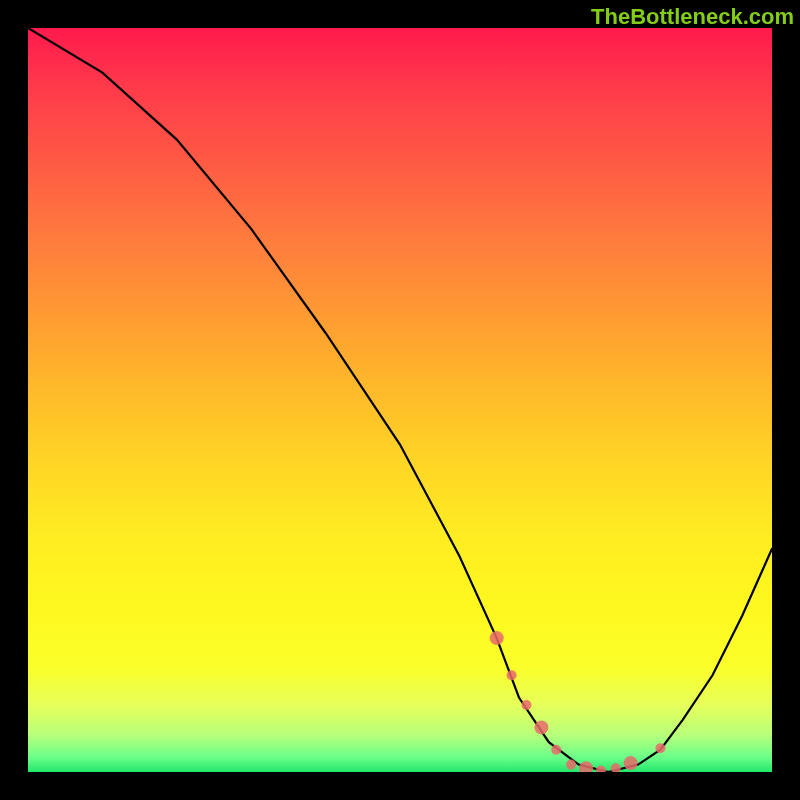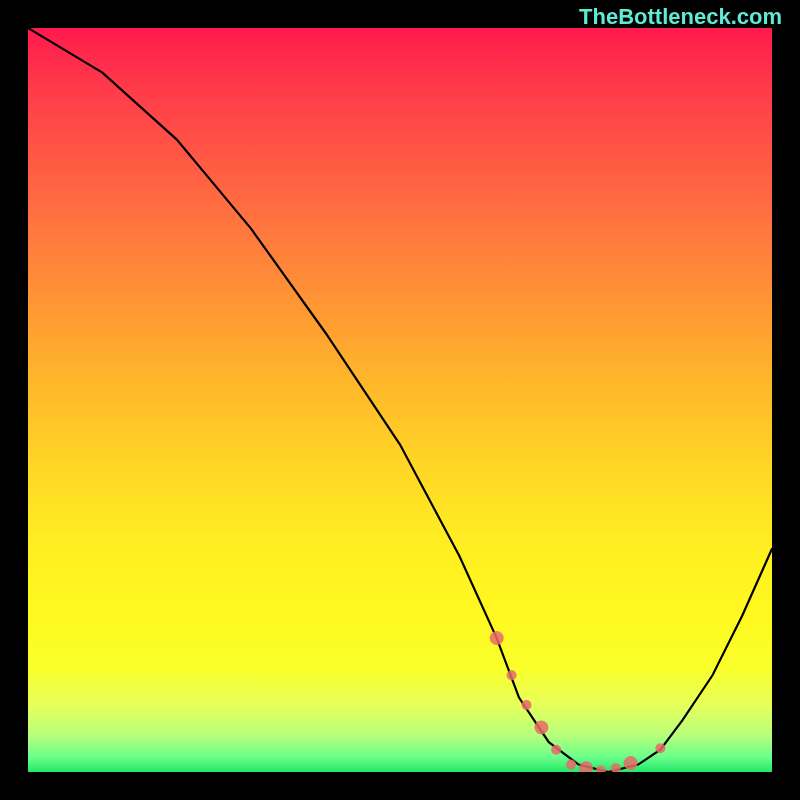--- a/index.html
+++ b/index.html
@@ -7,22 +7,22 @@
     width: 800px;
     height: 800px;
     background: #000;
     position: relative;
     font-family: Arial, sans-serif;
     overflow: hidden;
   }
   .watermark {
     position: absolute;
     top: 4px;
-    right: 18px;
-    color: #5eead4;
+    right: 6px;
+    color: #84cc16;
     font-size: 22px;
     font-weight: bold;
     z-index: 10;
   }
   .plot {
     position: absolute;
     left: 28px;
     top: 28px;
     width: 744px;
     height: 744px;

